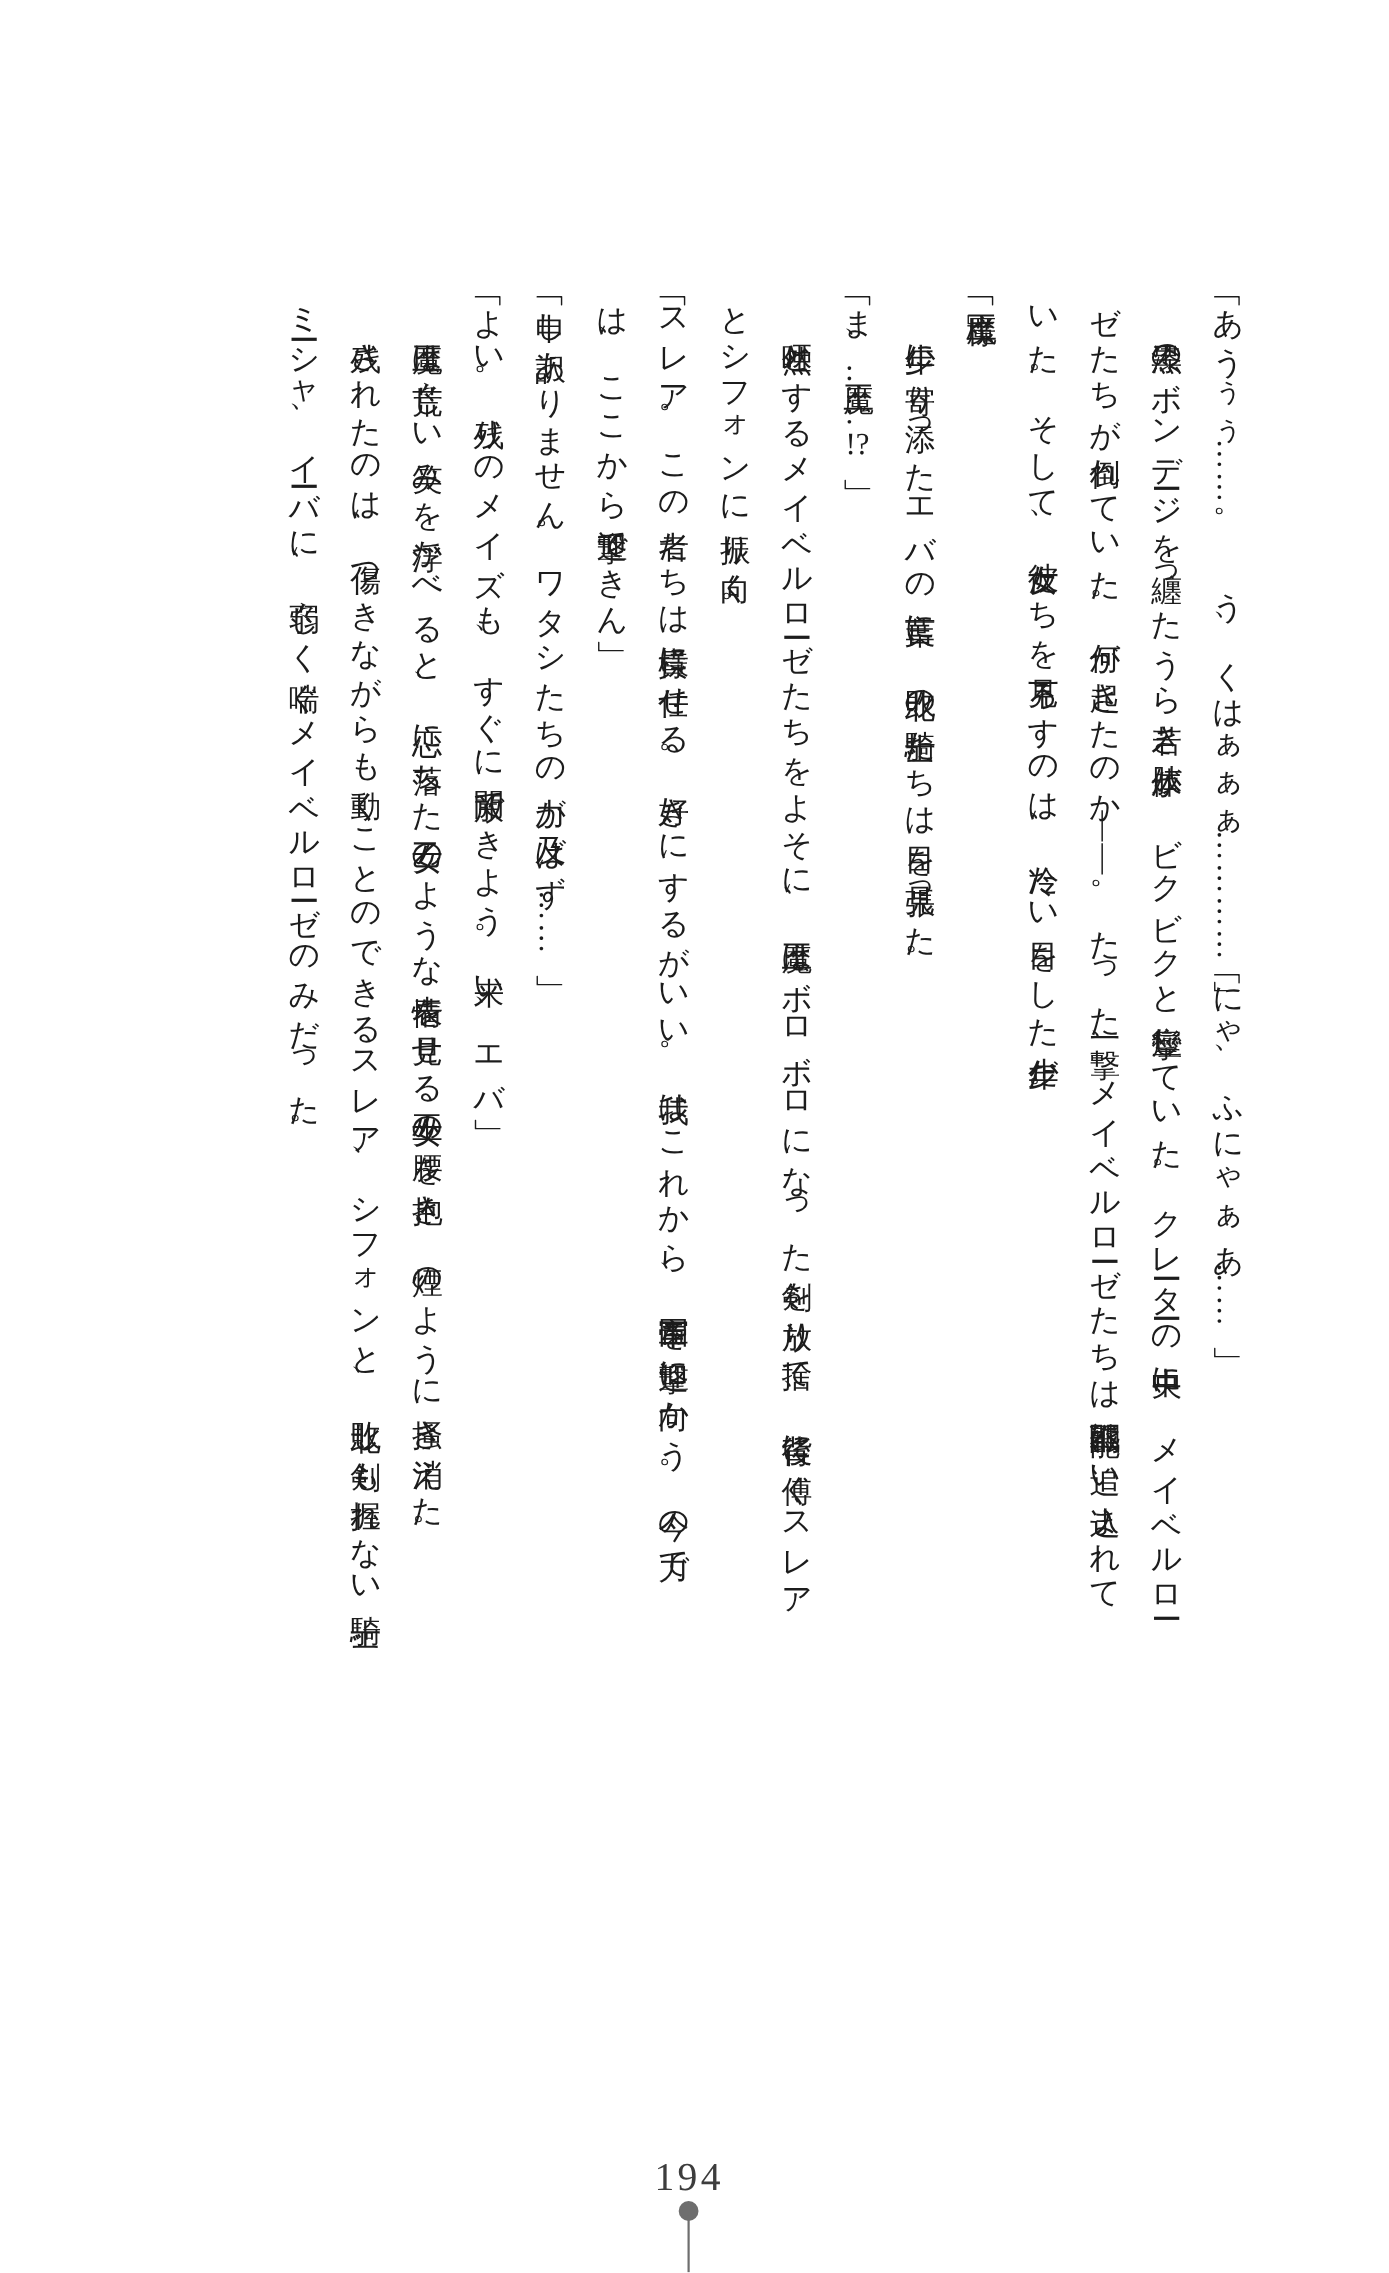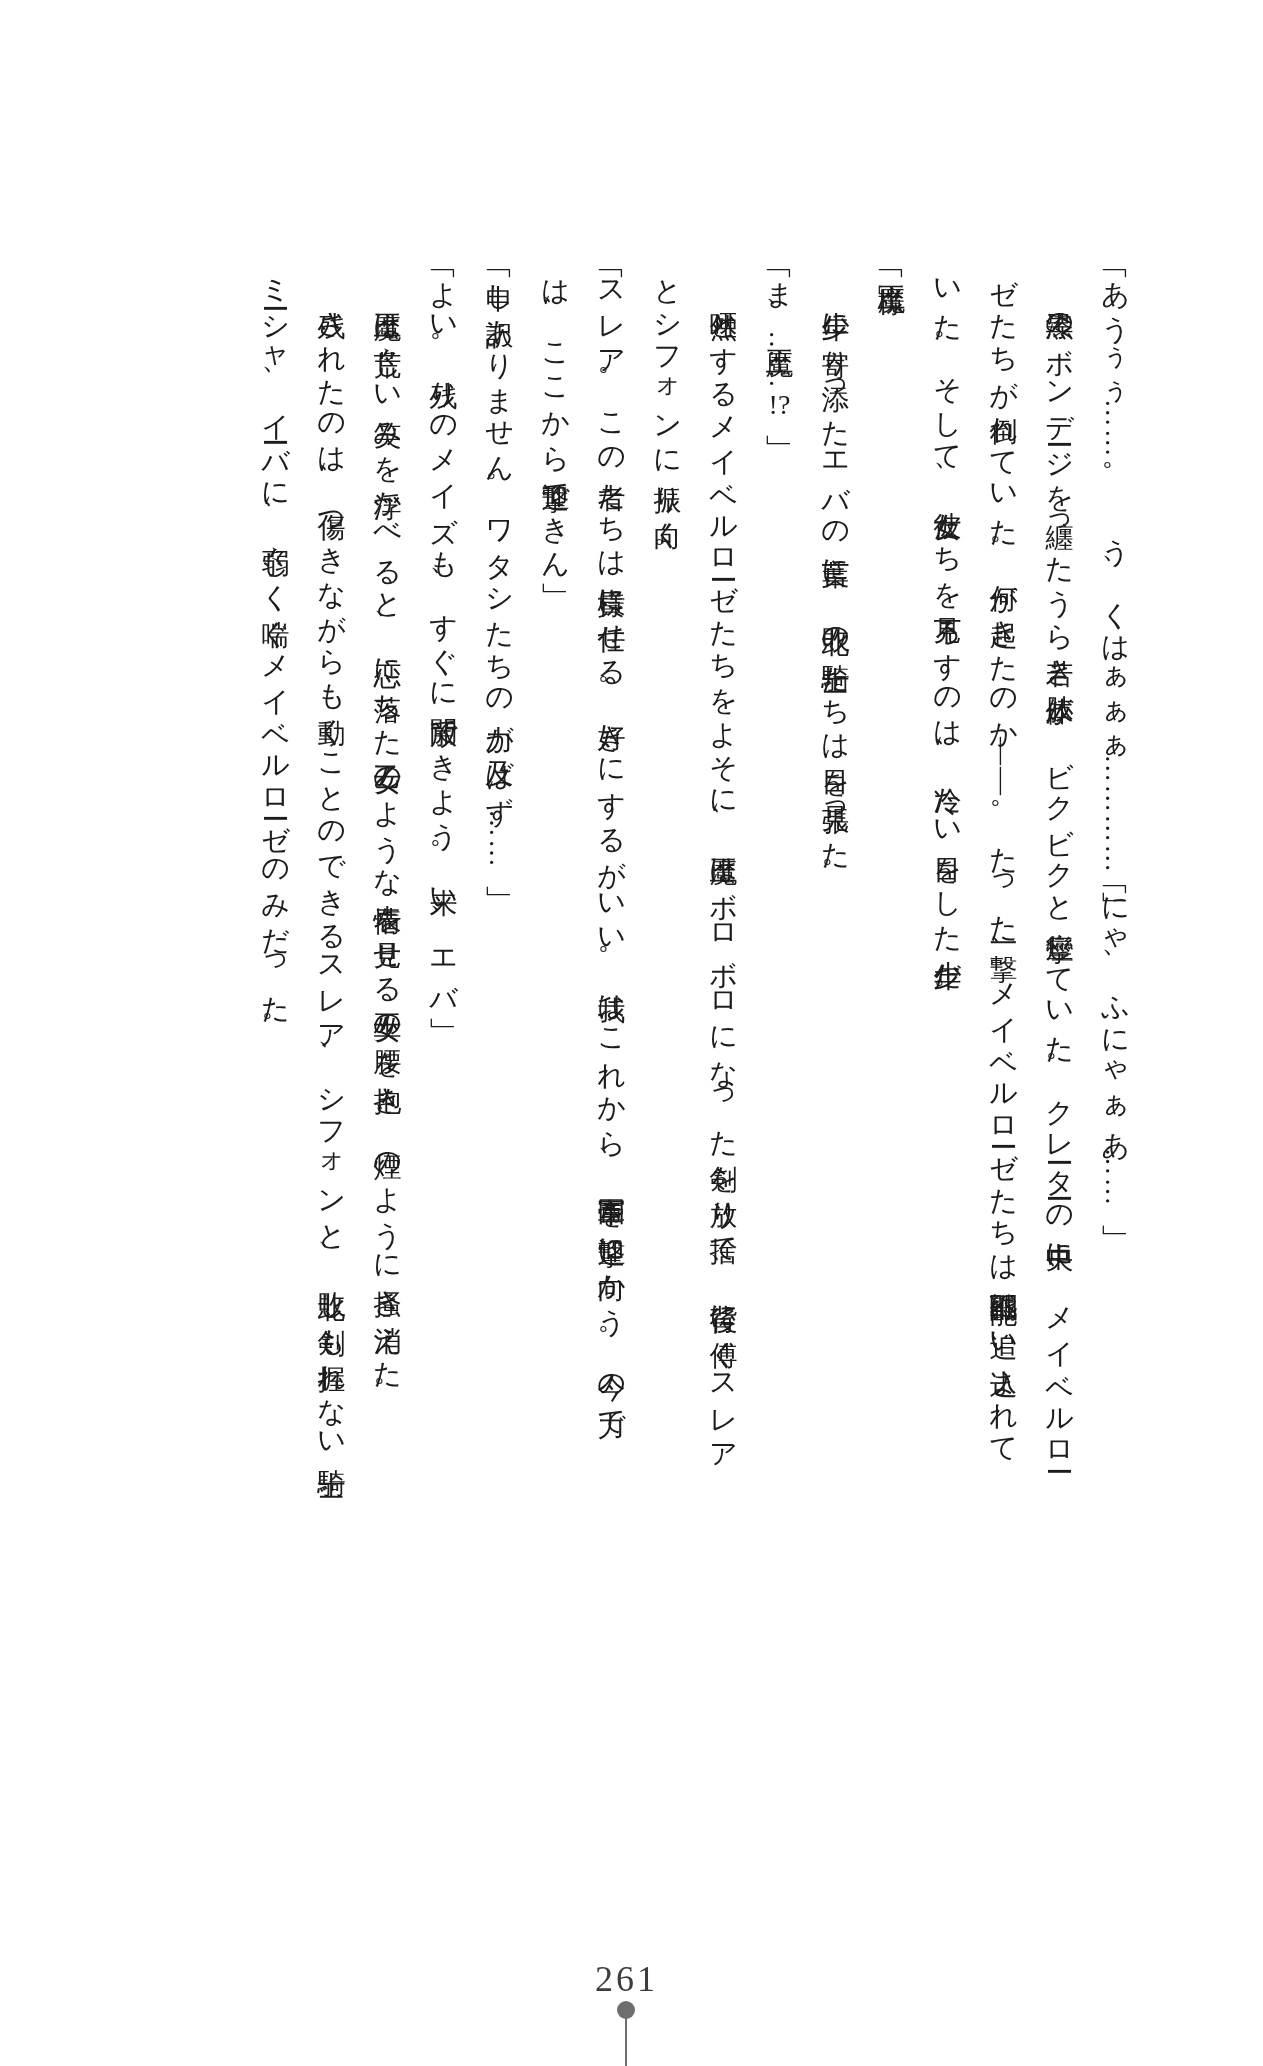--- a/index.html
+++ b/index.html
@@ -86,20 +86,20 @@
     <p>　少年に寄り添ったエバの言葉に、敗北の騎士たちは目を見張った。</p>
     <p><span>「ま、魔王……</span><span class="tcy">!?</span><span>」</span></p>
     <p>　唖然とするメイベルローゼたちをよそに、魔王はボロボロになった剣を放り捨て、背後に傅くスレアとシフォンに振り向く。</p>
     <p>「スレア。この者たちは貴様に任せる。好きにするがいい。我はこれから、帝国軍を迎撃に向かう。今の力では、ここから迎撃できん」</p>
     <p>「申し訳ありません。ワタシたちの力が及ばず……」</p>
     <p>「よい。残りのメイズも、すぐに開放できよう。来い、エバ」</p>
     <p>　魔王は荒々しい笑みを浮かべると、恋に落ちた乙女のような表情を見せる巫女の腰を抱き、煙のように掻き消えた。</p>
     <p>　残されたのは、傷つきながらも動くことのできるスレア、シフォンと、敗北し剣も握れない騎士ミーシャ、イーバに、弱々しく喘ぐメイベルローゼのみだった。</p>
   </div>
 
-  <div class="page-number">261</div>
+  <div class="page-number">194</div>
 
   <div class="ornament">
     <div class="dot"></div>
     <div class="stem"></div>
   </div>
 
 </div>
 
 </body></html>

